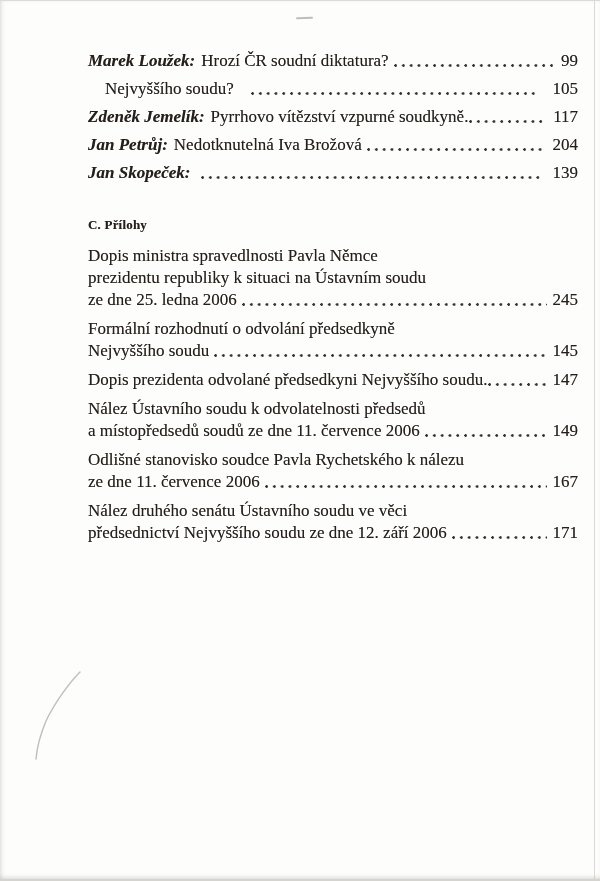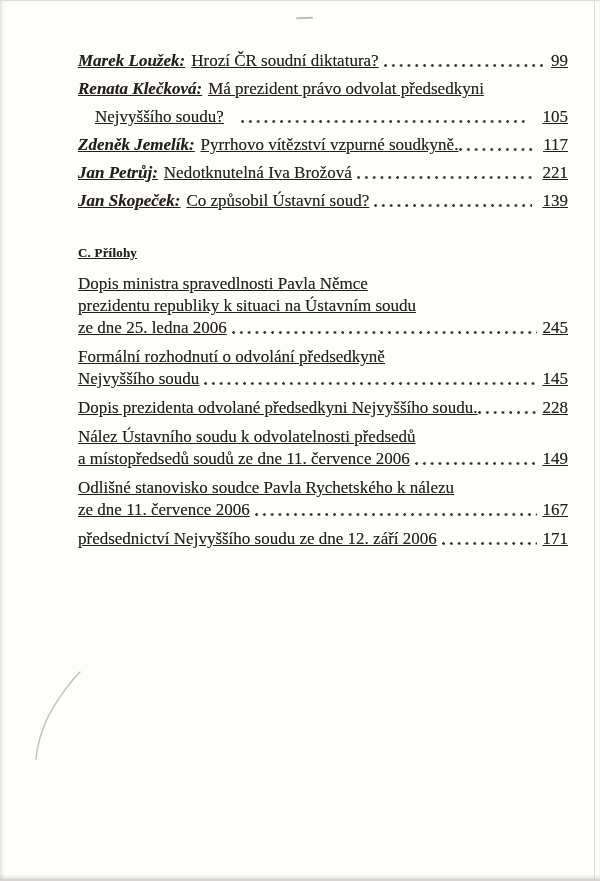--- a/index.html
+++ b/index.html
@@ -22,25 +22,24 @@
     position: absolute; top: 0; bottom: 0; right: 5px; width: 1px;
     background: rgba(175,172,168,.45);
   }
   .artifact-dash {
     position: absolute; left: 296px; top: 16px; width: 17px; height: 2px;
     background: #b0ada9; border-radius: 1px; transform: rotate(-2deg); opacity: .8;
   }
   .artifact-scratch { position: absolute; left: 30px; top: 668px; }
 
   .content {
-    position: absolute; left: 78px; top: 46px; width: 490px;
+    position: absolute; left: 88px; top: 46px; width: 490px;
     color: #241f1b;
     font-size: 17px;
     text-shadow: 0 0 .5px rgba(45,38,30,.5);
-    text-decoration: underline;
   }
   .articles { line-height: 28px; }
   .a-line, .ap-line { display: flex; align-items: baseline; white-space: nowrap; }
   .author { font-weight: bold; font-style: italic; margin-right: 6px; }
   .cont { padding-left: 17px; gap: 12px; }
 
   .heading {
     font-size: 13px; font-weight: bold; line-height: 24px;
     margin: 26px 0 8px; letter-spacing: .2px;
   }
@@ -80,24 +79,20 @@
       <div class="a-entry">
         <div class="a-line">
           <span class="author">Marek Loužek:</span>
           <span>Hrozí ČR soudní diktatura?</span>
           <span class="fill"></span>
           <span class="pg">99</span>
         </div>
       </div>
 
       <div class="a-entry">
-        <div class="a-line">
-          <span class="author">Renata Klečková:</span>
-          <span>Má prezident právo odvolat předsedkyni</span>
-        </div>
         <div class="a-line cont">
           <span>Nejvyššího soudu?</span>
           <span class="fill"></span>
           <span class="pg">105</span>
         </div>
       </div>
 
 
       <div class="a-entry">
         <div class="a-line">
@@ -106,28 +101,27 @@
           <span class="fill tight"></span>
           <span class="pg">117</span>
         </div>
       </div>
 
       <div class="a-entry">
         <div class="a-line">
           <span class="author">Jan Petrůj:</span>
           <span>Nedotknutelná Iva Brožová</span>
           <span class="fill gapr"></span>
-          <span class="pg">221</span>
+          <span class="pg">204</span>
         </div>
       </div>
 
       <div class="a-entry">
         <div class="a-line">
           <span class="author">Jan Skopeček:</span>
-          <span>Co způsobil Ústavní soud?</span>
           <span class="fill gapr"></span>
           <span class="pg">139</span>
         </div>
       </div>
 
     </div>
 
     <div class="heading">C. Přílohy</div>
 
     <div class="appendices">
@@ -154,21 +148,21 @@
           <span>Nejvyššího soudu</span>
           <span class="fill"></span>
           <span class="pg">145</span>
         </div>
       </div>
 
       <div class="ap-entry">
         <div class="ap-line">
           <span>Dopis prezidenta odvolané předsedkyni Nejvyššího soudu.</span>
           <span class="fill tight"></span>
-          <span class="pg">228</span>
+          <span class="pg">147</span>
         </div>
       </div>
 
       <div class="ap-entry">
         <div class="ap-line">
           <span>Nález Ústavního soudu k odvolatelnosti předsedů</span>
         </div>
         <div class="ap-line">
           <span>a místopředsedů soudů ze dne 11. července 2006</span>
           <span class="fill"></span>
@@ -182,20 +176,23 @@
         </div>
         <div class="ap-line">
           <span>ze dne 11. července 2006</span>
           <span class="fill"></span>
           <span class="pg">167</span>
         </div>
       </div>
 
       <div class="ap-entry">
         <div class="ap-line">
+          <span>Nález druhého senátu Ústavního soudu ve věci</span>
+        </div>
+        <div class="ap-line">
           <span>předsednictví Nejvyššího soudu ze dne 12. září 2006</span>
           <span class="fill"></span>
           <span class="pg">171</span>
         </div>
       </div>
 
     </div>
   </div>
 </div>
 

